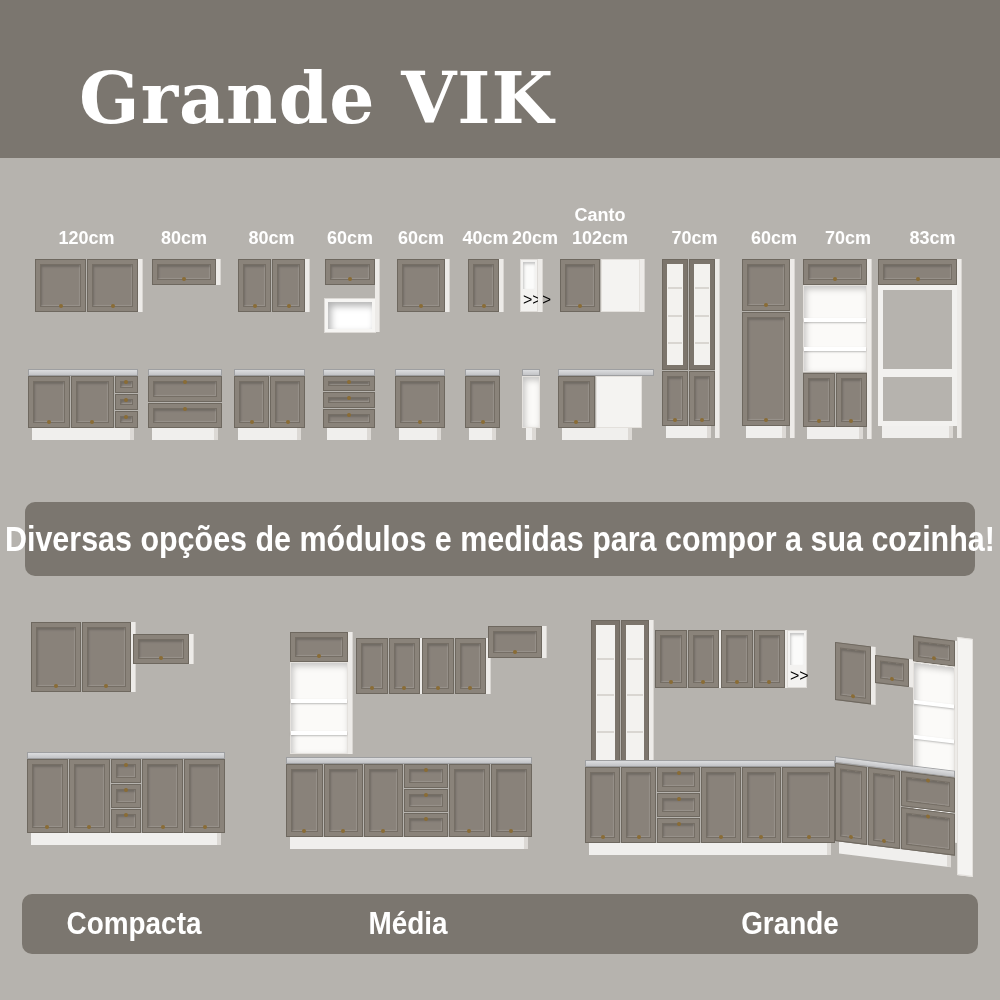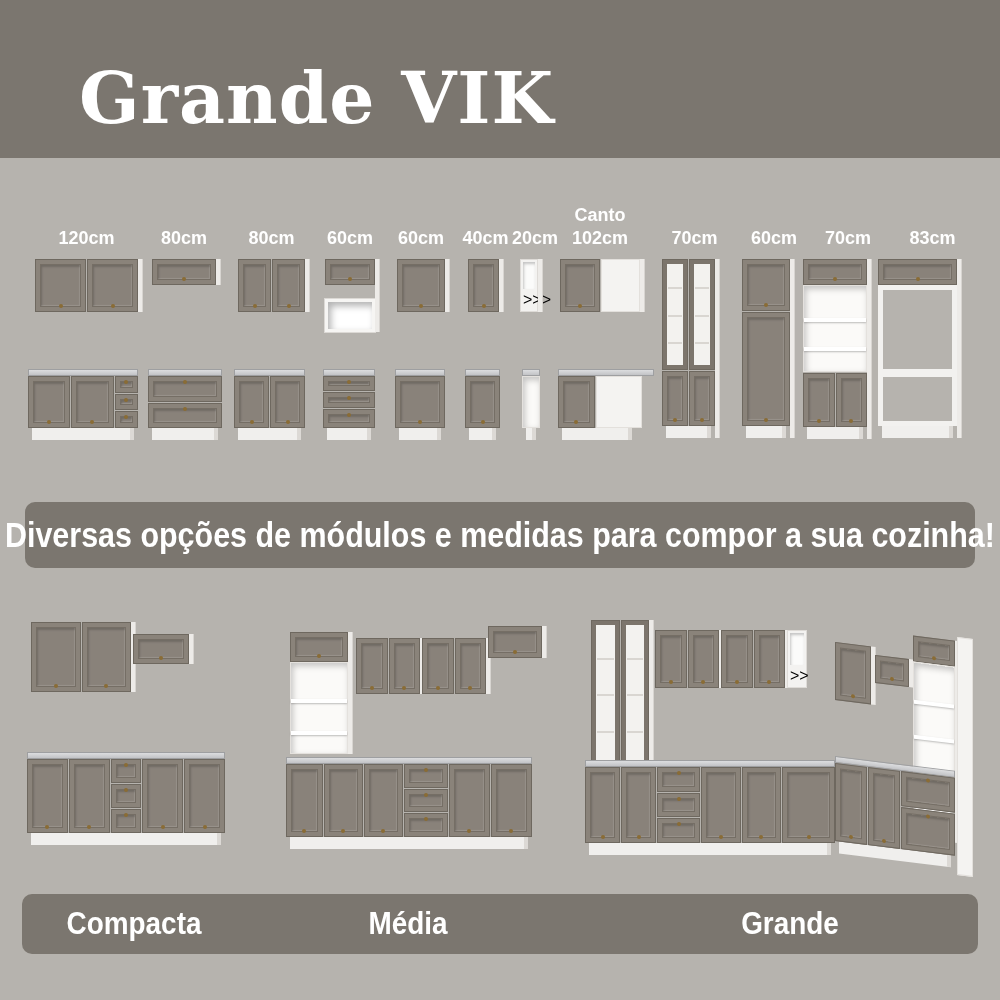--- a/index.html
+++ b/index.html
@@ -47,21 +47,21 @@
            padding:2px; border:1px solid #dedbd7; }
   .cubby{ flex:1; background:#fbfbfa; box-shadow:inset 1px 2px 3px rgba(0,0,0,.22); }
   .counter{ height:7px; width:100%; background:linear-gradient(var(--countertop,#dcdddf), #c2c3c6);
             border:1px solid #9e9fa1; }
   .plinth{ height:12px; background:#f0efed; margin:0 4px; box-shadow:inset -4px 0 0 #dcd9d5; }
   .whitep{ position:relative; background:#f4f3f1; border:1px solid #e3e0dc; }
   .frame{ position:relative; border:5px solid #f2f1ef; background:transparent; }
   .fshelf{ position:absolute; left:0; right:0; top:60%; height:8px; background:#f2f1ef; }
   .spacer{ width:100%; }
   
-  .banner{ position:absolute; left:25px; top:502px; width:950px; height:66px;
+  .banner{ position:absolute; left:25px; top:502px; width:950px; height:74px;
            background:var(--panel,#7b766f); border-radius:10px;
            display:flex; align-items:center; justify-content:center; }
   .banner span{ color:#fff; font-size:35px; font-weight:bold; white-space:nowrap;
                 transform:scaleX(.87); }
   .kitchen{ position:absolute; }
   .kr{ transform:skewY(7deg); transform-origin:0 0; }
   .band{ position:absolute; left:22px; top:894px; width:956px; height:60px;
          background:var(--panel,#7b766f); border-radius:10px; color:#fff; }
   .bl{ position:absolute; top:50%; transform:translate(-50%,-50%) scaleX(.9);
        font-size:31px; font-weight:bold; white-space:nowrap; }

